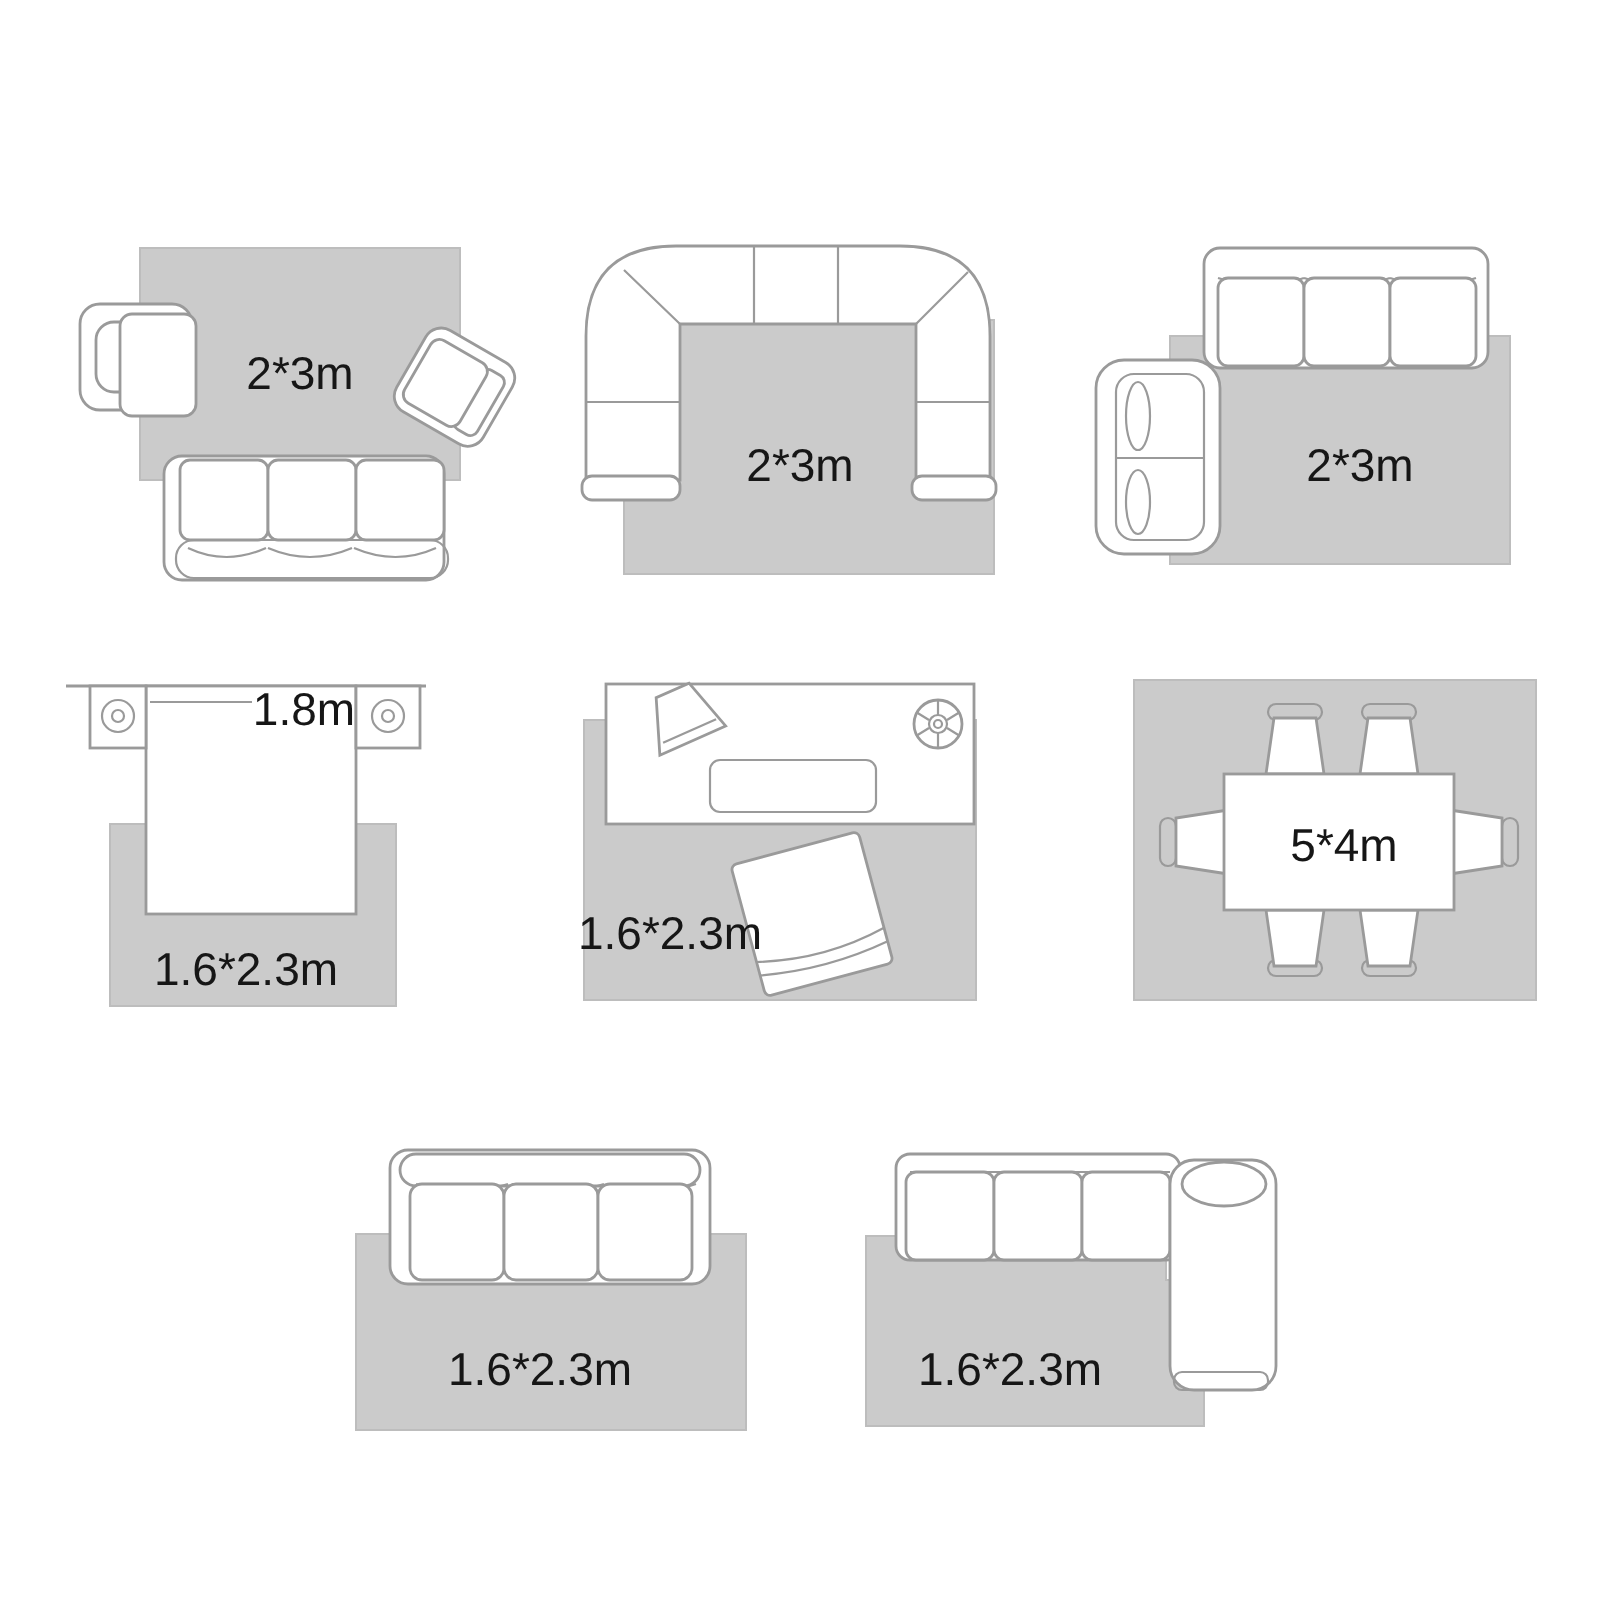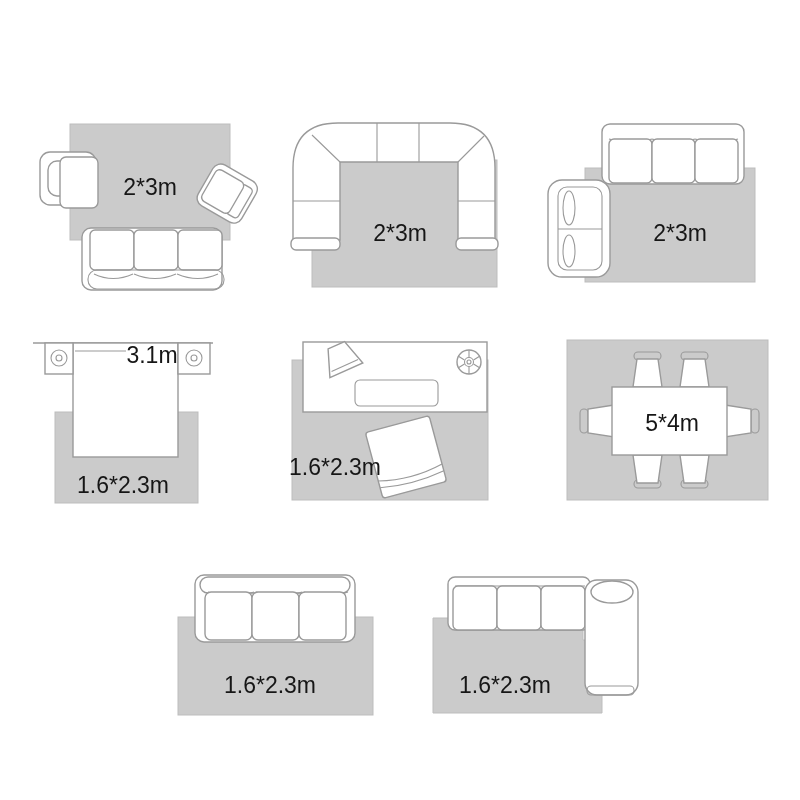--- a/index.html
+++ b/index.html
@@ -92,21 +92,21 @@
         <circle class="ln2" cx="31" cy="30" r="8"></circle>
         <circle class="ln2" cx="31" cy="30" r="3"></circle>
       </g>
       <g>
         <rect class="w" x="150" y="15" width="32" height="31"></rect>
         <circle class="ln2" cx="166" cy="30" r="8"></circle>
         <circle class="ln2" cx="166" cy="30" r="3"></circle>
       </g>
       <path class="ln2" d="M47,23 L98,23"></path>
     </svg>
-    <div class="label" style="left:124px;top:27px">3.1m</div>
+    <div class="label" style="left:124px;top:27px">1.8m</div>
     <div class="label" style="left:95px;top:157px">1.6*2.3m</div>
   </div>
 
   <div class="layout" style="left:283px;top:328px;width:220px;height:180px">
     <svg width="220" height="180">
       <rect class="rug" x="9" y="32" width="196" height="140"></rect>
       <rect class="w" x="20" y="14" width="184" height="70"></rect>
       <g transform="translate(59,30) rotate(-24)">
         <polygon class="w" points="-19,13 17,13 9,-14 -9,-14"></polygon>
         <path class="ln2" d="M-15,8 L14,8"></path>

